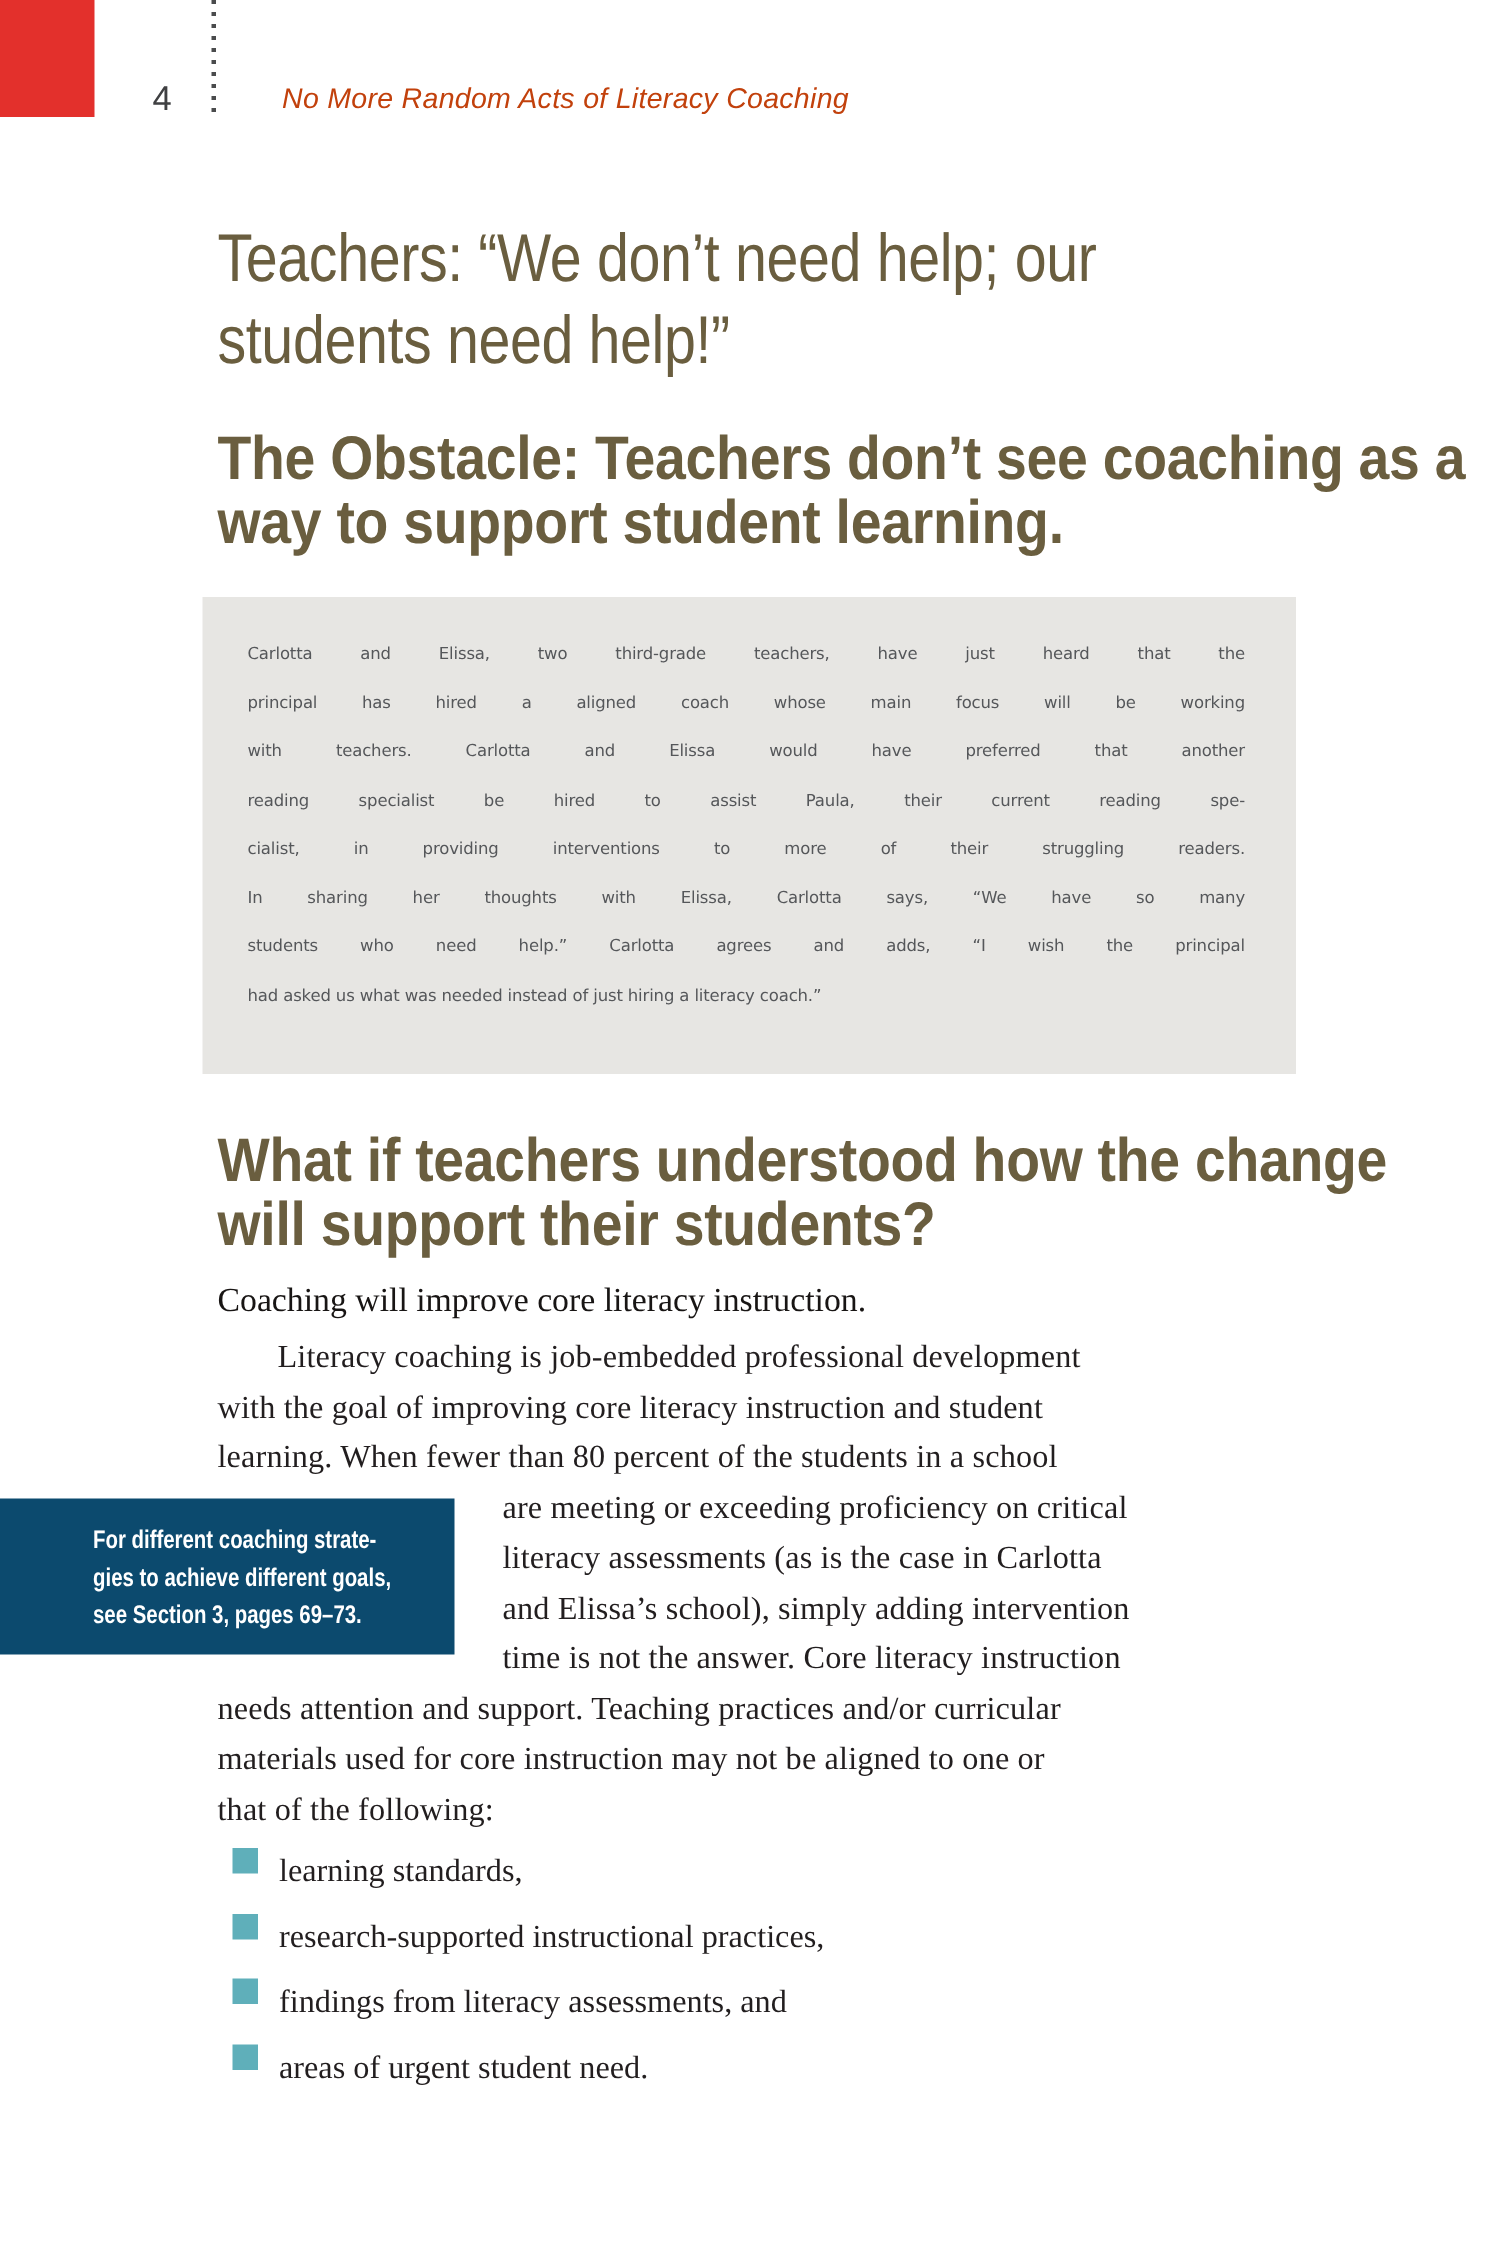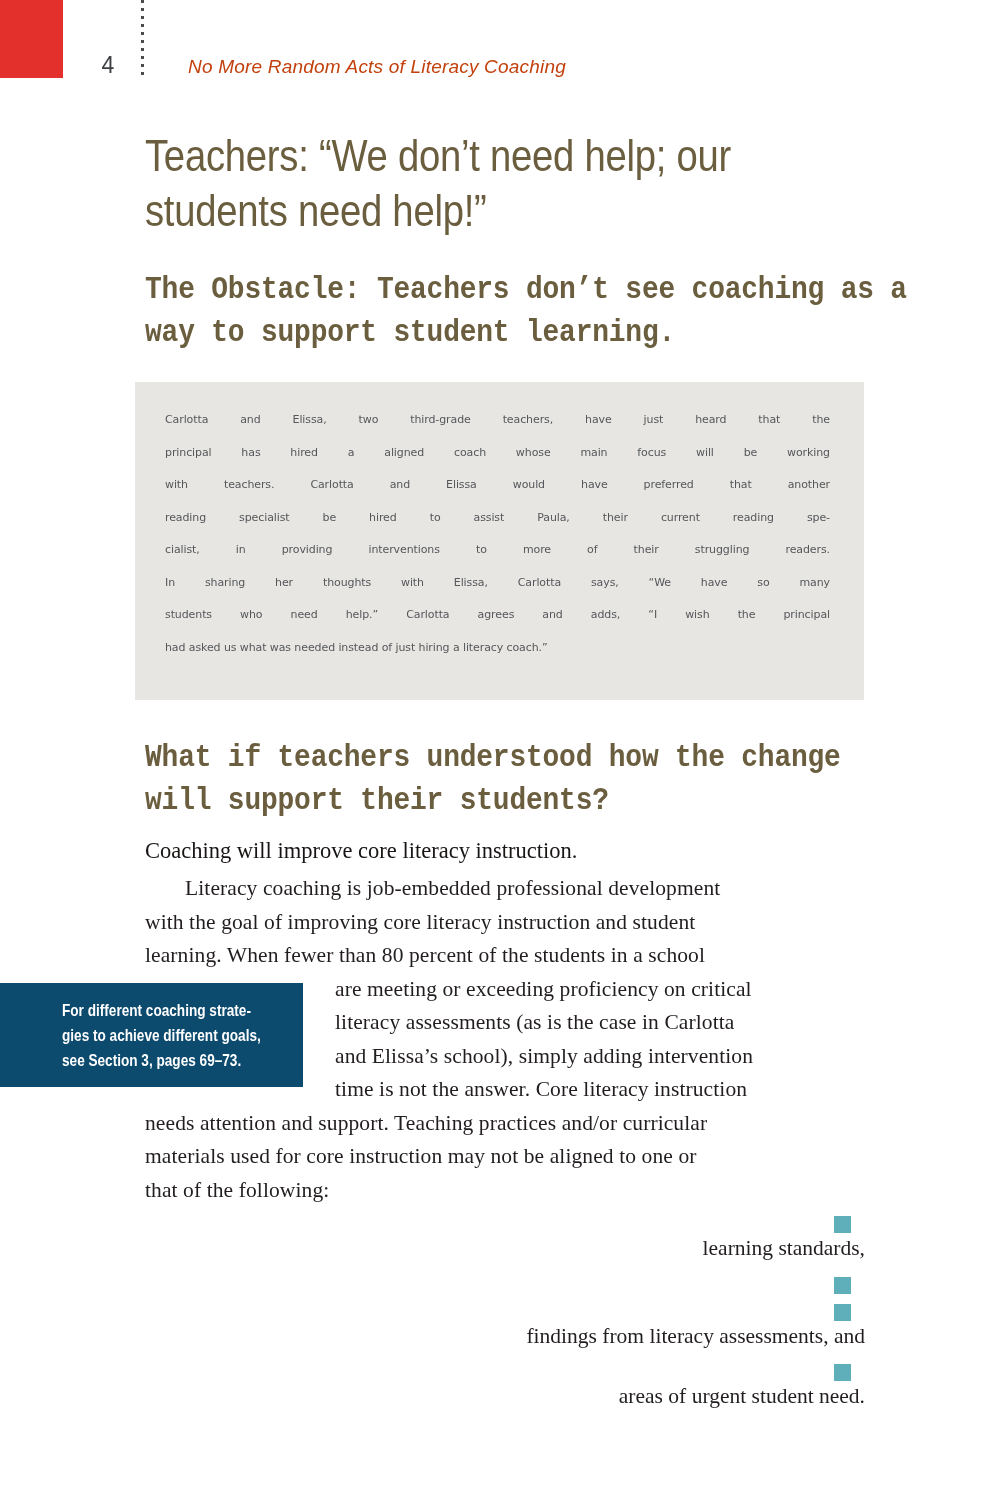--- a/index.html
+++ b/index.html
@@ -15,33 +15,33 @@
   }
   .dotted-rule {
     position:absolute; left:141px; top:0; width:3px; height:80px;
     background:repeating-linear-gradient(to bottom, #4a4b4d 0 3px, transparent 3px 8px);
   }
   .running-head {
     position:absolute; left:188px; top:56px;
     font-family:"Liberation Sans", sans-serif; font-style:italic; font-size:19px;
     letter-spacing:0.2px; color:#c2410c;
   }
-  .column { position:absolute; left:145px; top:0; width:720px; }
+  .column { position:absolute; left:145px; top:16px; width:720px; }
 
   .cx { display:inline-block; transform-origin:0 50%; white-space:nowrap; }
   .c85 { transform:scaleX(0.85); }
   .c90 { transform:scaleX(0.90); }
   .c80 { transform:scaleX(0.80); }
 
   .title { margin-top:128px; font-family:"Liberation Sans", sans-serif; font-weight:400;
            font-size:45px; color:#6a5e3f; letter-spacing:-0.3px; }
   .title .tline { line-height:55px; height:55px; }
 
-  .h2 { font-family:Liberation Mono, monospace; font-weight:700;
-        font-size:31px; color:#6a5e3f; letter-spacing:-0.2px; }
+  .h2 { font-family:Liberation Sans, sans-serif; font-weight:700;
+        font-size:41px; color:#6a5e3f; letter-spacing:-0.2px; }
   .h2 .hline { line-height:43px; height:43px; }
   .h2-obstacle { margin-top:30px; }
   .h2-whatif { margin-top:36px; }
 
   .vignette {
     margin-left:-10px; margin-top:28px; width:729px; background:#e7e6e3;
     padding:22px 34px 36px 30px;
     font-family:"DejaVu Sans", sans-serif; font-size:11px; letter-spacing:-0.1px;
     color:#55575a;
   }
@@ -59,22 +59,22 @@
     float:left; margin-left:-145px; margin-top:10px; margin-right:32px;
     width:303px; height:104px; background:#0c4a6e;
     padding:15px 14px 0 62px;
     font-family:"Liberation Sans", sans-serif; font-weight:700; font-size:17px;
     color:#ffffff;
   }
   .callout .co-line { line-height:25px; height:25px; }
   .clear { clear:both; }
 
   .bullets { margin-top:8px; padding-left:10px; }
-  .bullet-item { display:flex; align-items:flex-end; margin-bottom:10px;
-                 font-size:21.5px; line-height:33.5px; color:#221e1f;flex-direction:column; }
+  .bullet-item { display:flex; align-items:flex-start; margin-bottom:10px;
+                 font-size:21.5px; line-height:33.5px; color:#221e1f; }
   .sq { flex:0 0 auto; width:17px; height:17px; background:#5fafba;
         margin-right:14px; transform:translateY(1px); }
 </style>
 </head>
 <body>
 
 <div class="page">
 
   <div class="corner-red"></div>
   <div class="pagenum">4</div>
@@ -133,20 +133,21 @@
       <div class="clear"></div>
     </div>
 
     <div class="bullets">
       <div class="bullet-item">
         <span class="sq"></span>
         <span>learning standards,</span>
       </div>
       <div class="bullet-item">
         <span class="sq"></span>
+        <span>research-supported instructional practices,</span>
       </div>
       <div class="bullet-item">
         <span class="sq"></span>
         <span>findings from literacy assessments, and</span>
       </div>
       <div class="bullet-item">
         <span class="sq"></span>
         <span>areas of urgent student need.</span>
       </div>
     </div>

